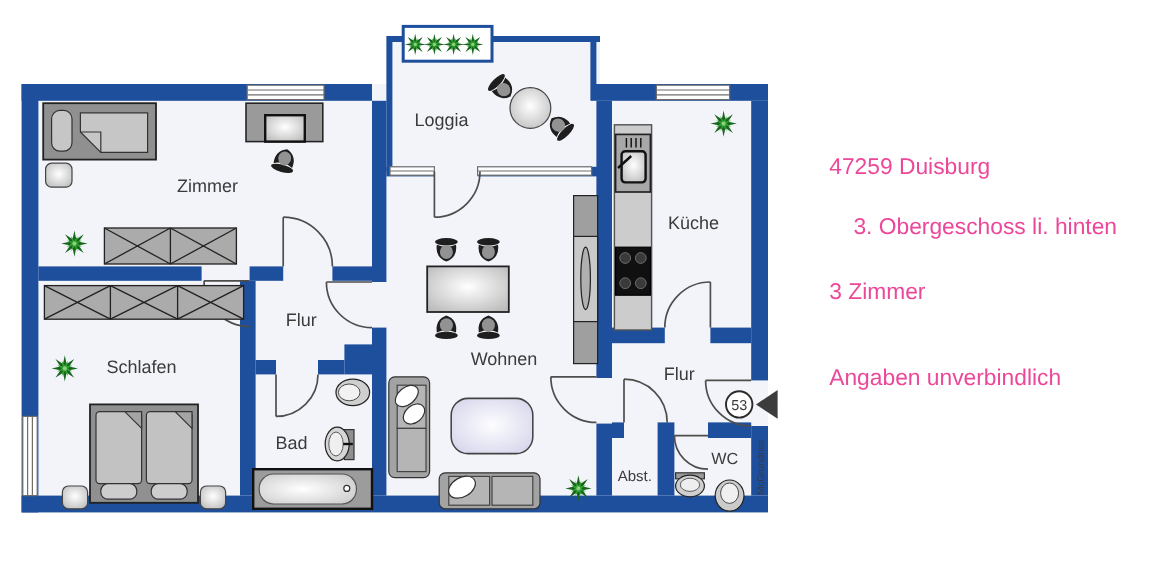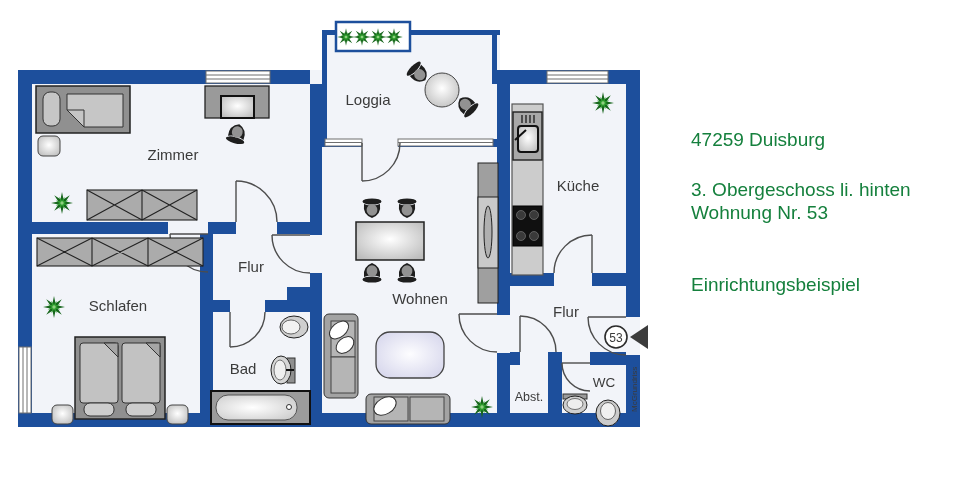--- a/index.html
+++ b/index.html
@@ -1,22 +1,22 @@
 <!DOCTYPE html>
 <html><head>
 <meta charset="utf-8">
 <style>
   html,body{margin:0;padding:0;background:#ffffff;}
   .canvas{position:relative;width:960px;height:481px;background:#ffffff;overflow:hidden;
           font-family:"Liberation Sans",sans-serif;}
   svg text{font-family:"Liberation Sans",sans-serif;fill:#3b3b3b;}
-  .info{position:absolute;left:691px;top:128px;width:260px;color:#15803d;
+  .info{position:absolute;left:691px;top:128px;width:260px;color:#ec4899;
         font-size:19px;line-height:23px;}
   .info .block{margin:0;}
-  .blk2{margin-top:27px!important;}
+  .blk2{margin-top:27px!important;text-align:center;}
   .blk3{margin-top:31px!important;}
   .blk4{margin-top:49px!important;}
 </style>
 </head>
 <body>
 
 <div class="canvas">
 
 <svg width="660" height="481" viewBox="0 0 660 481">
   <defs>
@@ -296,22 +296,22 @@
   </g>
 </svg>
 
 
 <div class="info">
   <div class="block">
     <div>47259 Duisburg</div>
   </div>
   <div class="block blk2">
     <div>3. Obergeschoss li. hinten</div>
-    <div>Wohnung Nr. 53</div>
   </div>
   <div class="block blk3">
+    <div>3 Zimmer</div>
   </div>
   <div class="block blk4">
-    <div>Einrichtungsbeispiel</div>
+    <div>Angaben unverbindlich</div>
   </div>
 </div>
 
 </div>
 
 </body></html>

